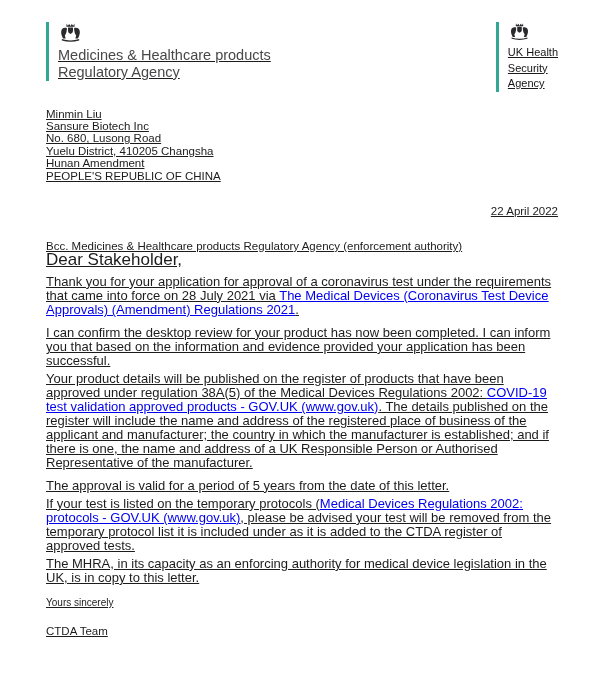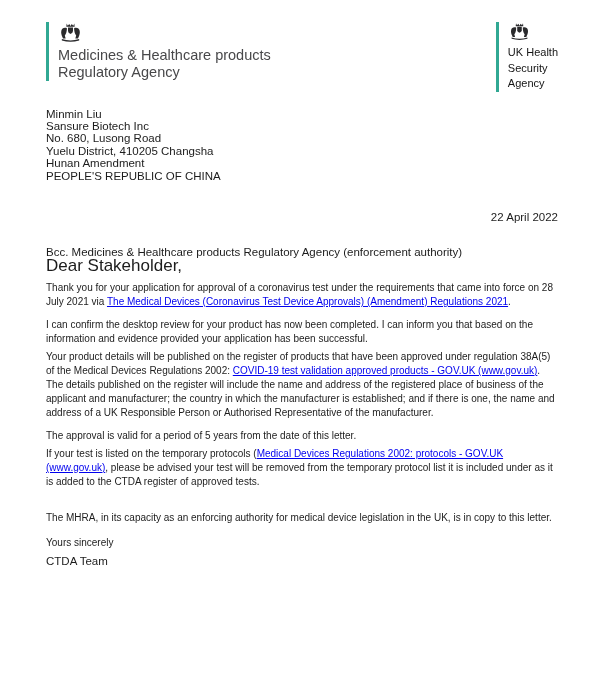--- a/index.html
+++ b/index.html
@@ -3,52 +3,52 @@
 <meta charset="utf-8">
 <style>
   html, body { margin: 0; padding: 0; }
   body {
     width: 600px; height: 698px;
     background: #ffffff;
     font-family: "Liberation Sans", sans-serif;
     color: var(--text, #1c1c1c);
     overflow: hidden;
   }
-  .page { padding: 22px 42px 0 46px; box-sizing: border-box; width: 600px; }
+  .page { padding: 22px 42px 0 46px; box-sizing: border-box; width: 600px; text-decoration: underline; }
 
   
   .logos { display: flex; justify-content: space-between; align-items: flex-start; }
   .logo { display: flex; }
   .brand-bar { width: 3px; background: var(--teal, #31a893); margin-right: 9px; flex: 0 0 3px; }
   .crest { display: block; fill: #2a2a2c; }
   .mhra-name { font-size: 14.5px; line-height: 17px; color: var(--mhra-text, #48484a); margin-top: 4px; }
   .ukhsa-name { font-size: 11px; line-height: 15.5px; color: #141414; margin-top: 4px; }
 
   
   .recipient { margin-top: 16px; font-size: 11.5px; line-height: 12.4px; }
-  .date { margin-top: 28px; font-size: 11.5px; line-height: 14px; text-align: right; }
+  .date { margin-top: 22px; font-size: 11.5px; line-height: 14px; text-align: right; }
   .bcc { margin-top: 21px; font-size: 11.5px; line-height: 14px; }
   .salutation { font-size: 17px; line-height: 14px; }
   .subject {
     margin-top: 12px; font-size: 11.5px; line-height: 15px;
     font-weight: bold; text-decoration: underline; color: #191919;
   }
 
   
-  .letter-body p { margin: 0; font-size: 10px; line-height: 14px; }
+  .letter-body p { margin: 0; font-size: 13px; line-height: 14px; }
   .letter-body p:nth-of-type(1) { margin-top: 8px; }
   .letter-body p:nth-of-type(2) { margin-top: 9px; }
   .letter-body p:nth-of-type(3) { margin-top: 4px; }
   .letter-body p:nth-of-type(4) { margin-top: 9px; }
   .letter-body p:nth-of-type(5) { margin-top: 4px; }
-  .letter-body p:nth-of-type(6) { margin-top: 22px; }
+  .letter-body p:nth-of-type(6) { margin-top: 4px; }
   .letter-body a.link { color: var(--link, #0000ee); text-decoration: underline; cursor: pointer; }
 
   .valediction { margin-top: 11px; font-size: 10px; line-height: 14px; }
-  .signature { margin-top: 4px; font-size: 11.5px; line-height: 14px; }
+  .signature { margin-top: 14px; font-size: 11.5px; line-height: 14px; }
 </style>
 </head>
 <body style="--teal: #31a893; --link: #0000ee; --text: #1c1c1c; --mhra-text: #48484a;">
 
 <div class="page">
 
   <div class="logos">
 
     <div class="logo">
       <div class="brand-bar"></div>

